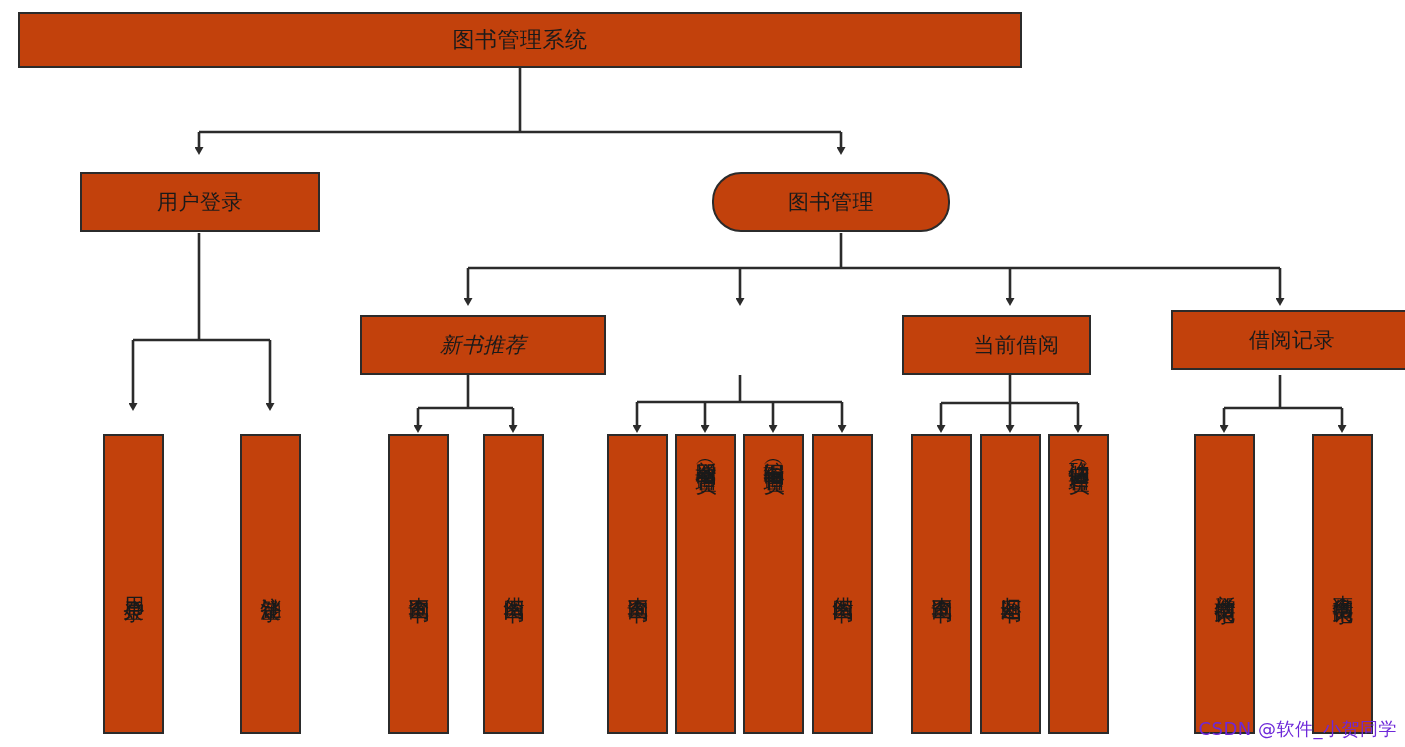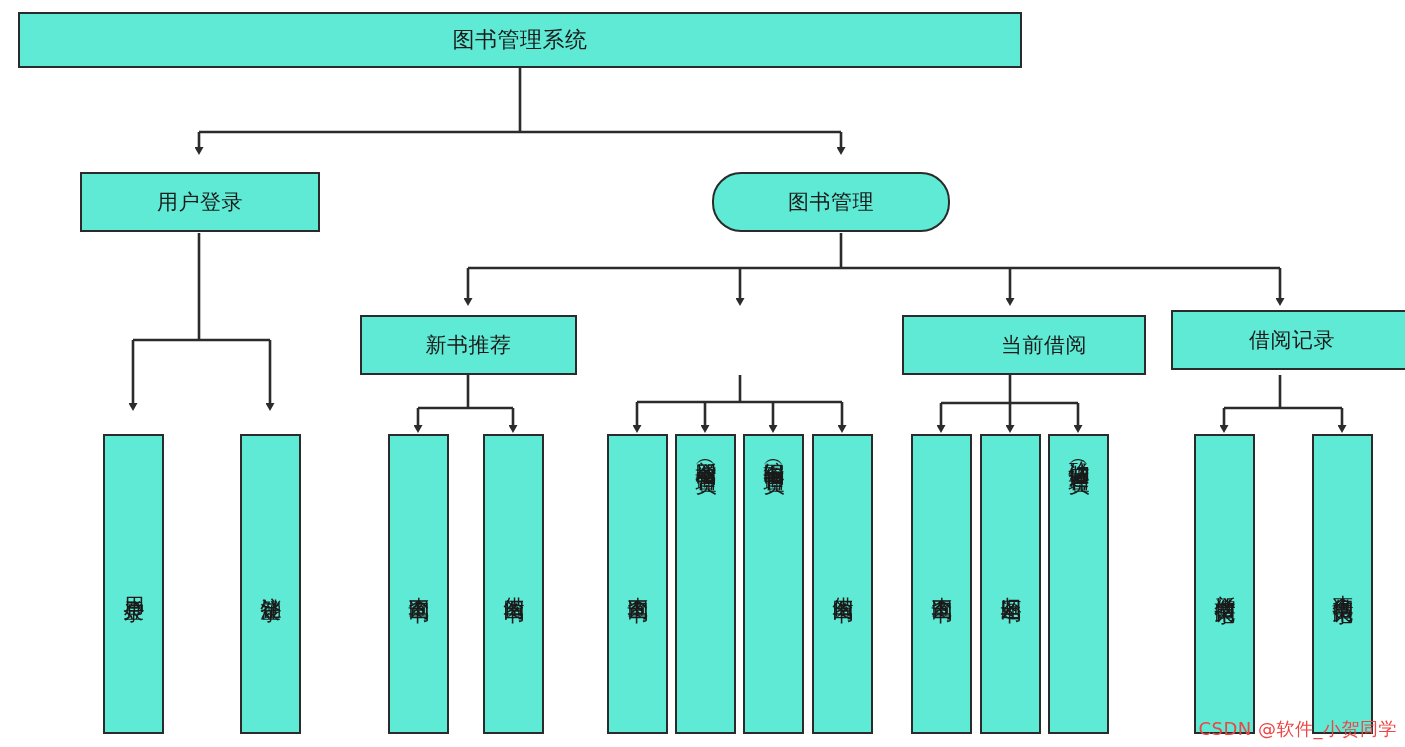--- a/index.html
+++ b/index.html
@@ -21,21 +21,21 @@
   #edge-layer {
     position: absolute;
     left: 0;
     top: 0;
     width: 1405px;
     height: 747px;
   }
   .node {
     position: absolute;
     box-sizing: border-box;
-    background: #5eead4;
+    background: #c2410c;
     border: 2px solid #2b2b2b;
     display: flex;
     align-items: center;
     justify-content: center;
     z-index: 2;
   }
   .node-label {
     color: #1a1a1a;
     line-height: 1.18;
     text-align: center;
@@ -63,21 +63,21 @@
   }
   .v-node.v-center {
     align-items: center;
     padding-top: 0;
   }
   #watermark {
     position: absolute;
     right: 8px;
     bottom: 6px;
     font-size: 18px;
-    color: #ef4444;
+    color: #6d28d9;
     z-index: 5;
     white-space: nowrap;
     letter-spacing: 0.5px;
   }
 </style>
 </head>
 <body>
 
 <div id="diagram-root">
 
@@ -136,26 +136,26 @@
   </div>
 
   <div class="node h-node" id="node-user-login" style="left:80px; top:172px; width:240px; height:60px;">
     <span class="node-label">用户登录</span>
   </div>
 
   <div class="node h-node" id="node-book-management" style="left:712px; top:172px; width:238px; height:60px;border-radius:29px;">
     <span class="node-label">图书管理</span>
   </div>
 
-  <div class="node h-node" id="node-new-book-recommend" style="left:360px; top:315px; width:217px; height:60px;">
+  <div class="node h-node" id="node-new-book-recommend" style="left:360px; top:315px; width:246px; height:60px;font-style:italic;">
     <span class="node-label">新书推荐</span>
   </div>
 
 
-  <div class="node h-node" id="node-current-borrow" style="left:902px; top:315px; width:244px; height:60px;padding-left:40px;">
+  <div class="node h-node" id="node-current-borrow" style="left:902px; top:315px; width:189px; height:60px;padding-left:40px;">
     <span class="node-label">当前借阅</span>
   </div>
 
   <div class="node h-node" id="node-borrow-record" style="left:1171px; top:310px; width:242px; height:60px;">
     <span class="node-label">借阅记录</span>
   </div>
 
   <div class="node v-node v-center" style="left:103px; top:434px; width:61px; height:300px;">
     <span class="node-label">用户登录</span>
   </div>

